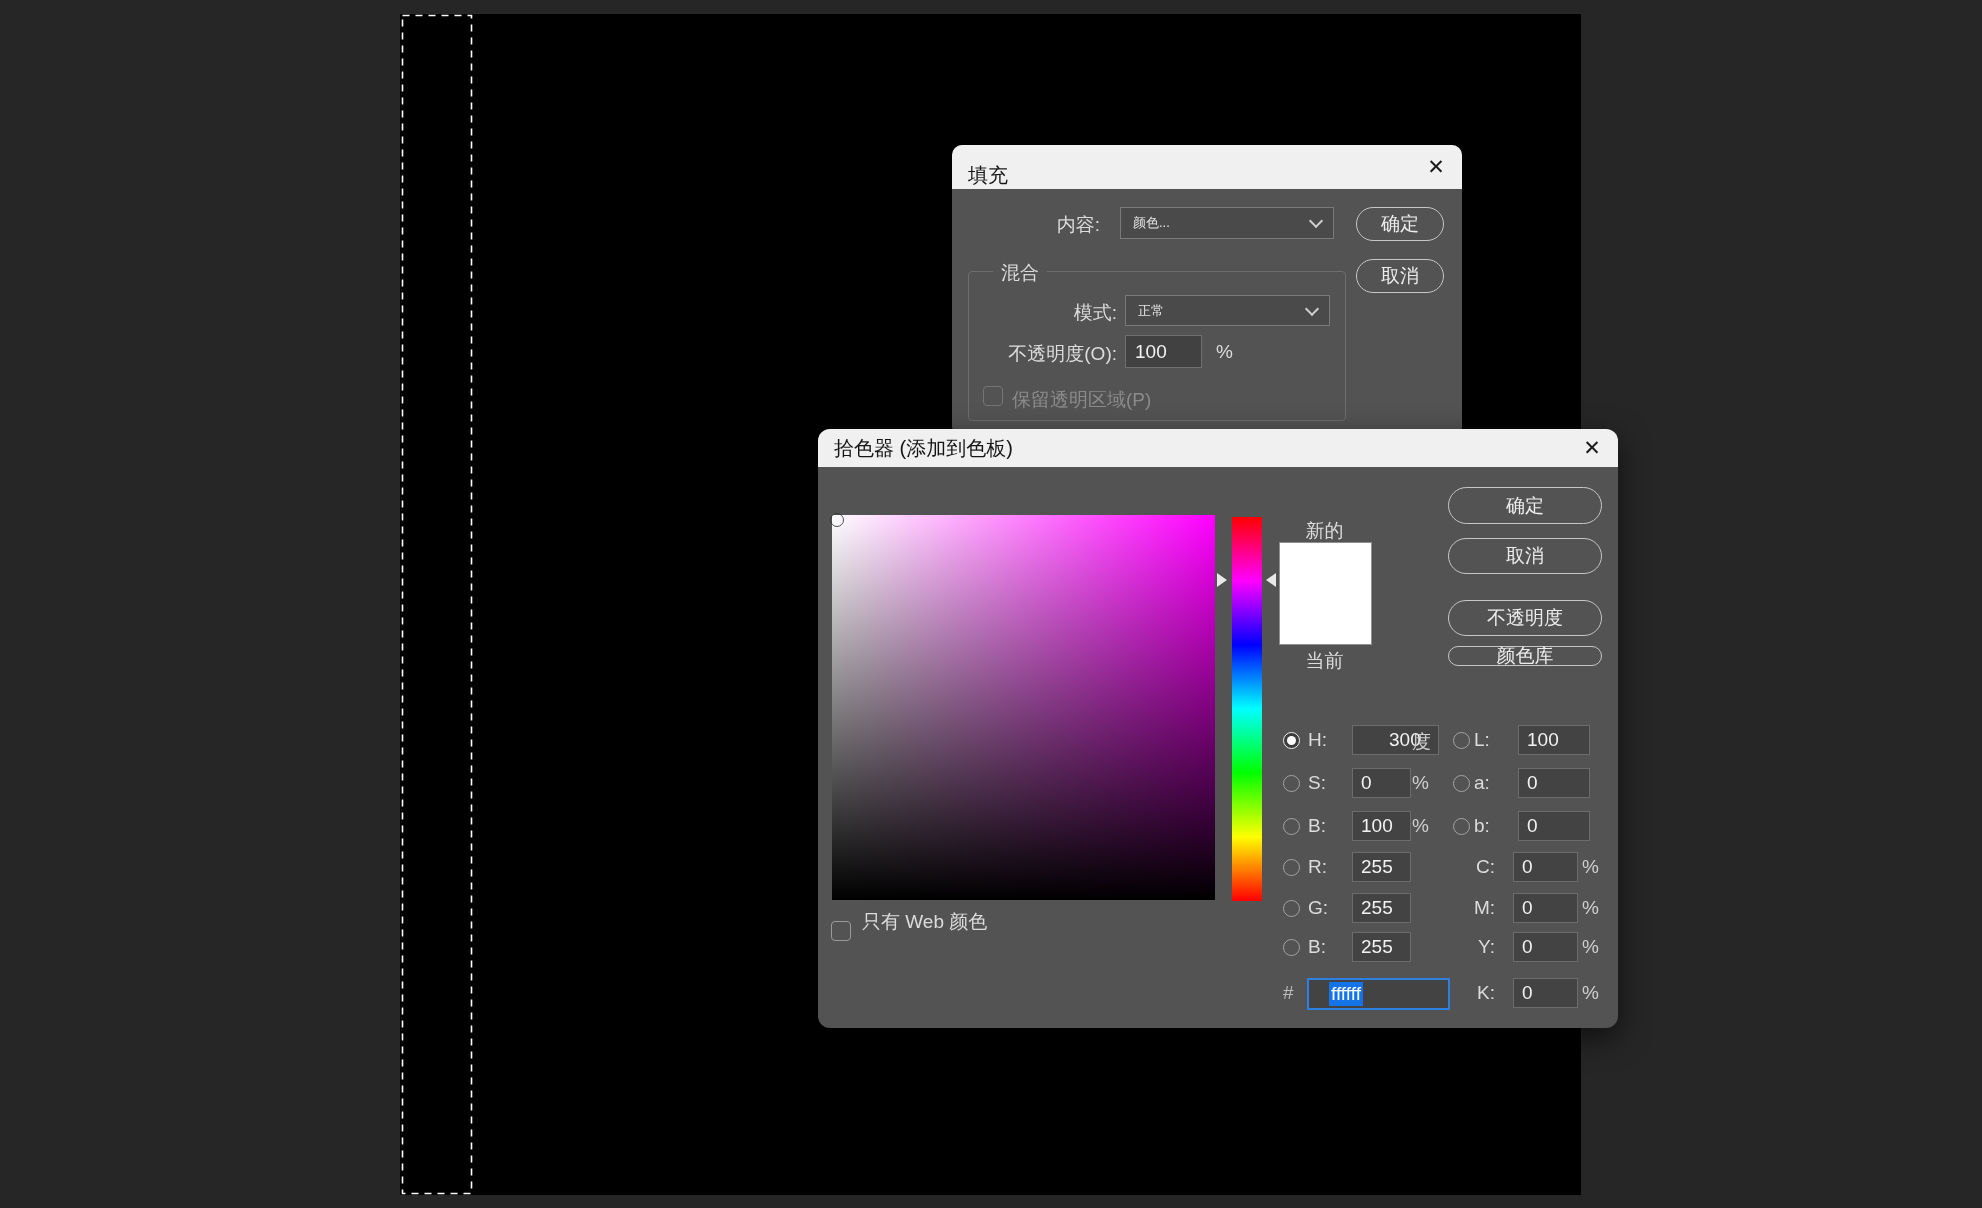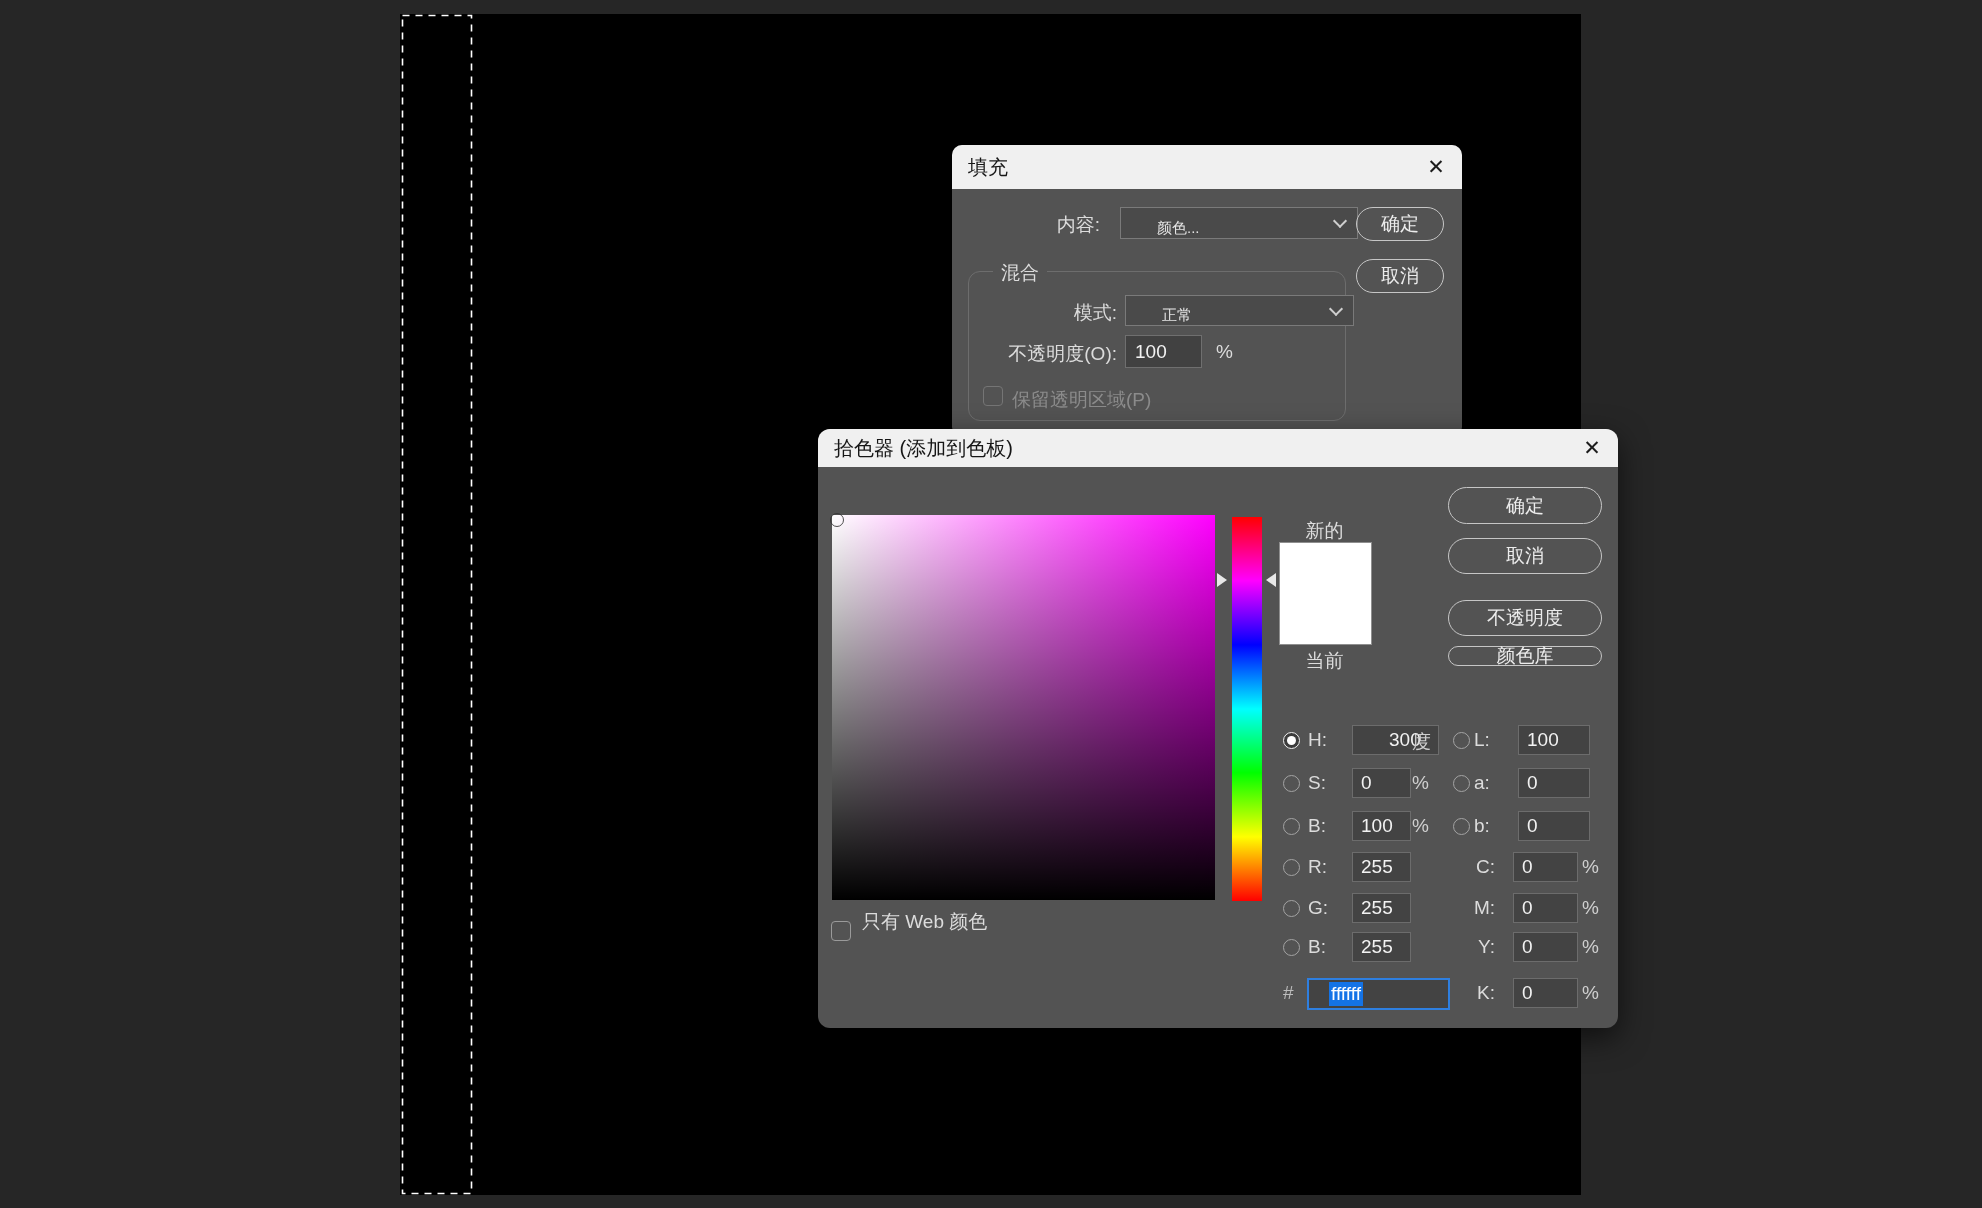--- a/index.html
+++ b/index.html
@@ -15,30 +15,30 @@
             border-radius:10px 10px 0 0;display:flex;align-items:center;}
   .titlebar .ttl{padding-left:16px;font-size:20px;}
   .close{position:absolute;top:0;bottom:0;right:0;width:52px;display:flex;align-items:center;
          justify-content:center;font-size:21px;color:#1c1c1c;cursor:default;}
   .lbl{position:absolute;font-size:19px;color:#dcdcdc;white-space:nowrap;}
   .lbl.r{text-align:right;}
   .pill{position:absolute;border:1px solid #c6c6c6;border-radius:20px;background:transparent;
         color:#ececec;font-size:19px;display:flex;align-items:center;justify-content:center;
         white-space:nowrap;}
   .dd{position:absolute;background:#4a4a4a;border:1px solid #7a7a7a;display:flex;
-      align-items:flex-end;font-size:15px;color:#e4e4e4;padding-left:24px;}
+      align-items:center;font-size:13px;color:#e4e4e4;}
   .dd .txt{padding-left:12px;}
   .chev{position:absolute;right:12px;top:50%;width:8px;height:8px;margin-top:-7px;
         border-right:2px solid #cfcfcf;border-bottom:2px solid #cfcfcf;transform:rotate(45deg);}
   .tbox{position:absolute;background:#414141;border:1px solid #6f6f6f;color:#f2f2f2;
         font-size:19px;display:flex;align-items:center;padding-left:9px;}
   .cb{position:absolute;width:18px;height:18px;border:1px solid #9a9a9a;border-radius:4px;
       background:transparent;}
   .cb.dis{border-color:#757575;}
-  .group{position:absolute;border:1px solid #6d6d6d;border-radius:12px;}
+  .group{position:absolute;border:1px solid #6d6d6d;border-radius:4px;}
   .group .legend{position:absolute;top:-12px;left:24px;background:#535353;padding:0 8px;
                  font-size:19px;color:#dcdcdc;}
   
   #sat-field{position:absolute;left:14px;top:86px;width:383px;height:385px;
     background:linear-gradient(to bottom,rgba(0,0,0,0) 0%,#000 100%),
                linear-gradient(to right,#ffffff 0%,#ff00ff 100%);}
   #sat-marker{position:absolute;left:-2px;top:-2px;width:12px;height:12px;border-radius:50%;
     border:1px solid rgba(50,50,50,.85);}
   #hue-strip{position:absolute;left:414px;top:88px;width:30px;height:384px;
     background:linear-gradient(to bottom,#f00 0%,#f0f 16.6%,#00f 33.3%,#0ff 50%,#0f0 66.6%,#ff0 83.3%,#f00 100%);}
@@ -65,21 +65,21 @@
 
 <div id="stage">
 
   <div id="canvas">
     <svg id="selection-svg" width="73" height="1182" viewBox="0 0 73 1182">
       <rect x="1.5" y="1.5" width="69" height="1178" fill="none" stroke="#ffffff" stroke-width="1.6" stroke-dasharray="7 6"></rect>
     </svg>
   </div>
 
   <div class="dialog" id="fill-dialog" style="left:952px;top:145px;width:510px;height:292px;">
-    <div class="titlebar" style="height:44px;">
+    <div class="titlebar" style="height:44px;align-items:flex-end;">
       <span class="ttl">填充</span>
       <span class="close">✕</span>
     </div>
 
     <div class="lbl r" style="left:28px;top:67px;width:120px;text-align:right;">内容:</div>
     <div class="dd" style="left:168px;top:62px;width:212px;height:30px;">
       <span class="txt">颜色...</span>
       <span class="chev"></span>
     </div>
 

